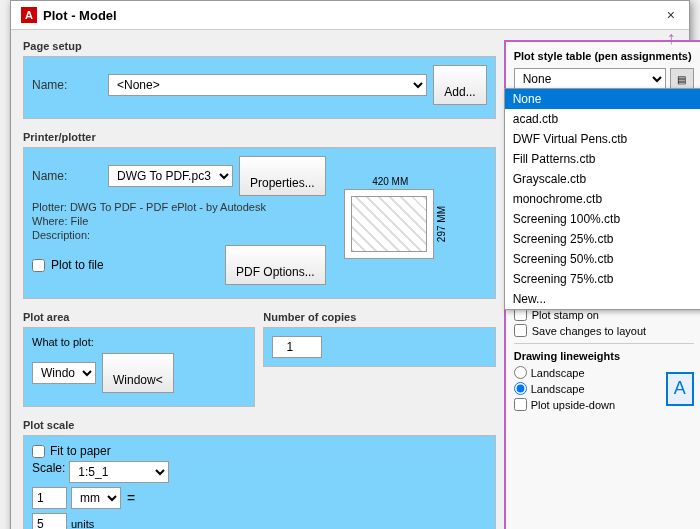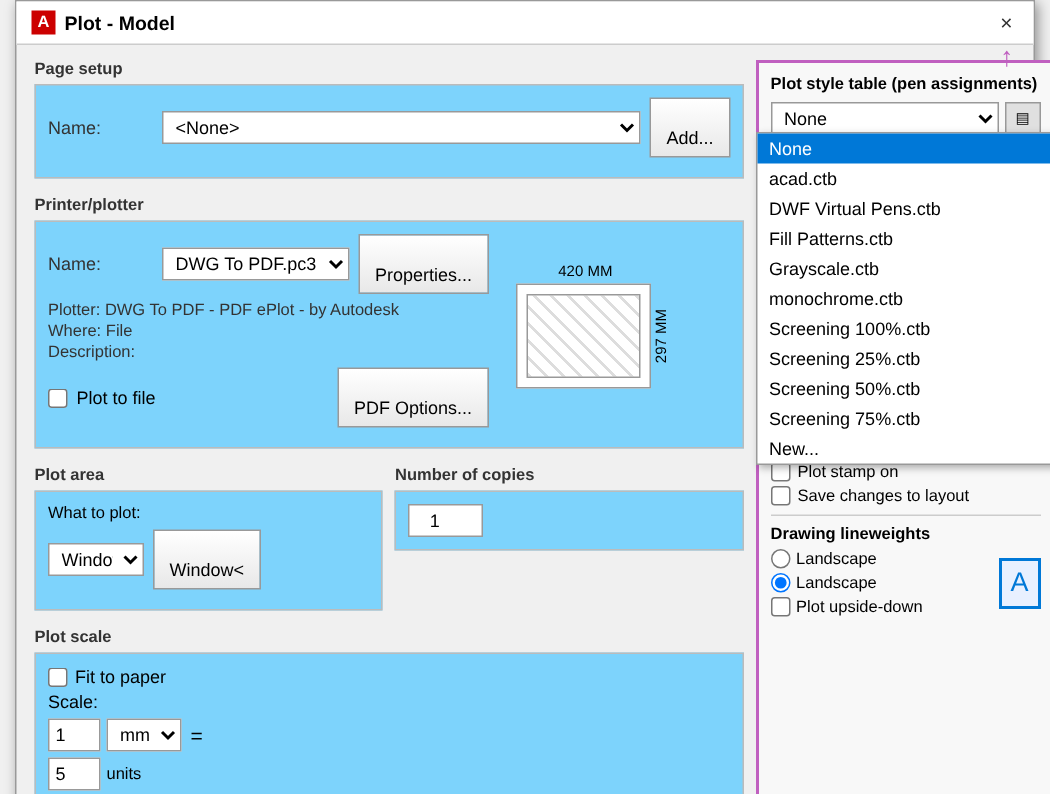--- a/index.html
+++ b/index.html
@@ -353,20 +353,23 @@
 
       <div>
         <div class="section-label">Plot scale</div>
         <div class="section-box">
           <div class="checkbox-row">
             <input type="checkbox" style="">
             <span>Fit to paper</span>
           </div>
           <div class="scale-row">
             <span>Scale:</span>
+            <select style="width:100px">
+              <option value="1:5_1">1:5_1</option>
+            </select>
           </div>
           <div class="unit-row">
             <input type="text" style="width: 35px;" value="1">
             <select style="width:50px">
               <option>mm</option>
             </select>
             <span class="equals-sign">=</span>
           </div>
           <div class="unit-row">
             <input type="text" style="width: 35px;" value="5">

